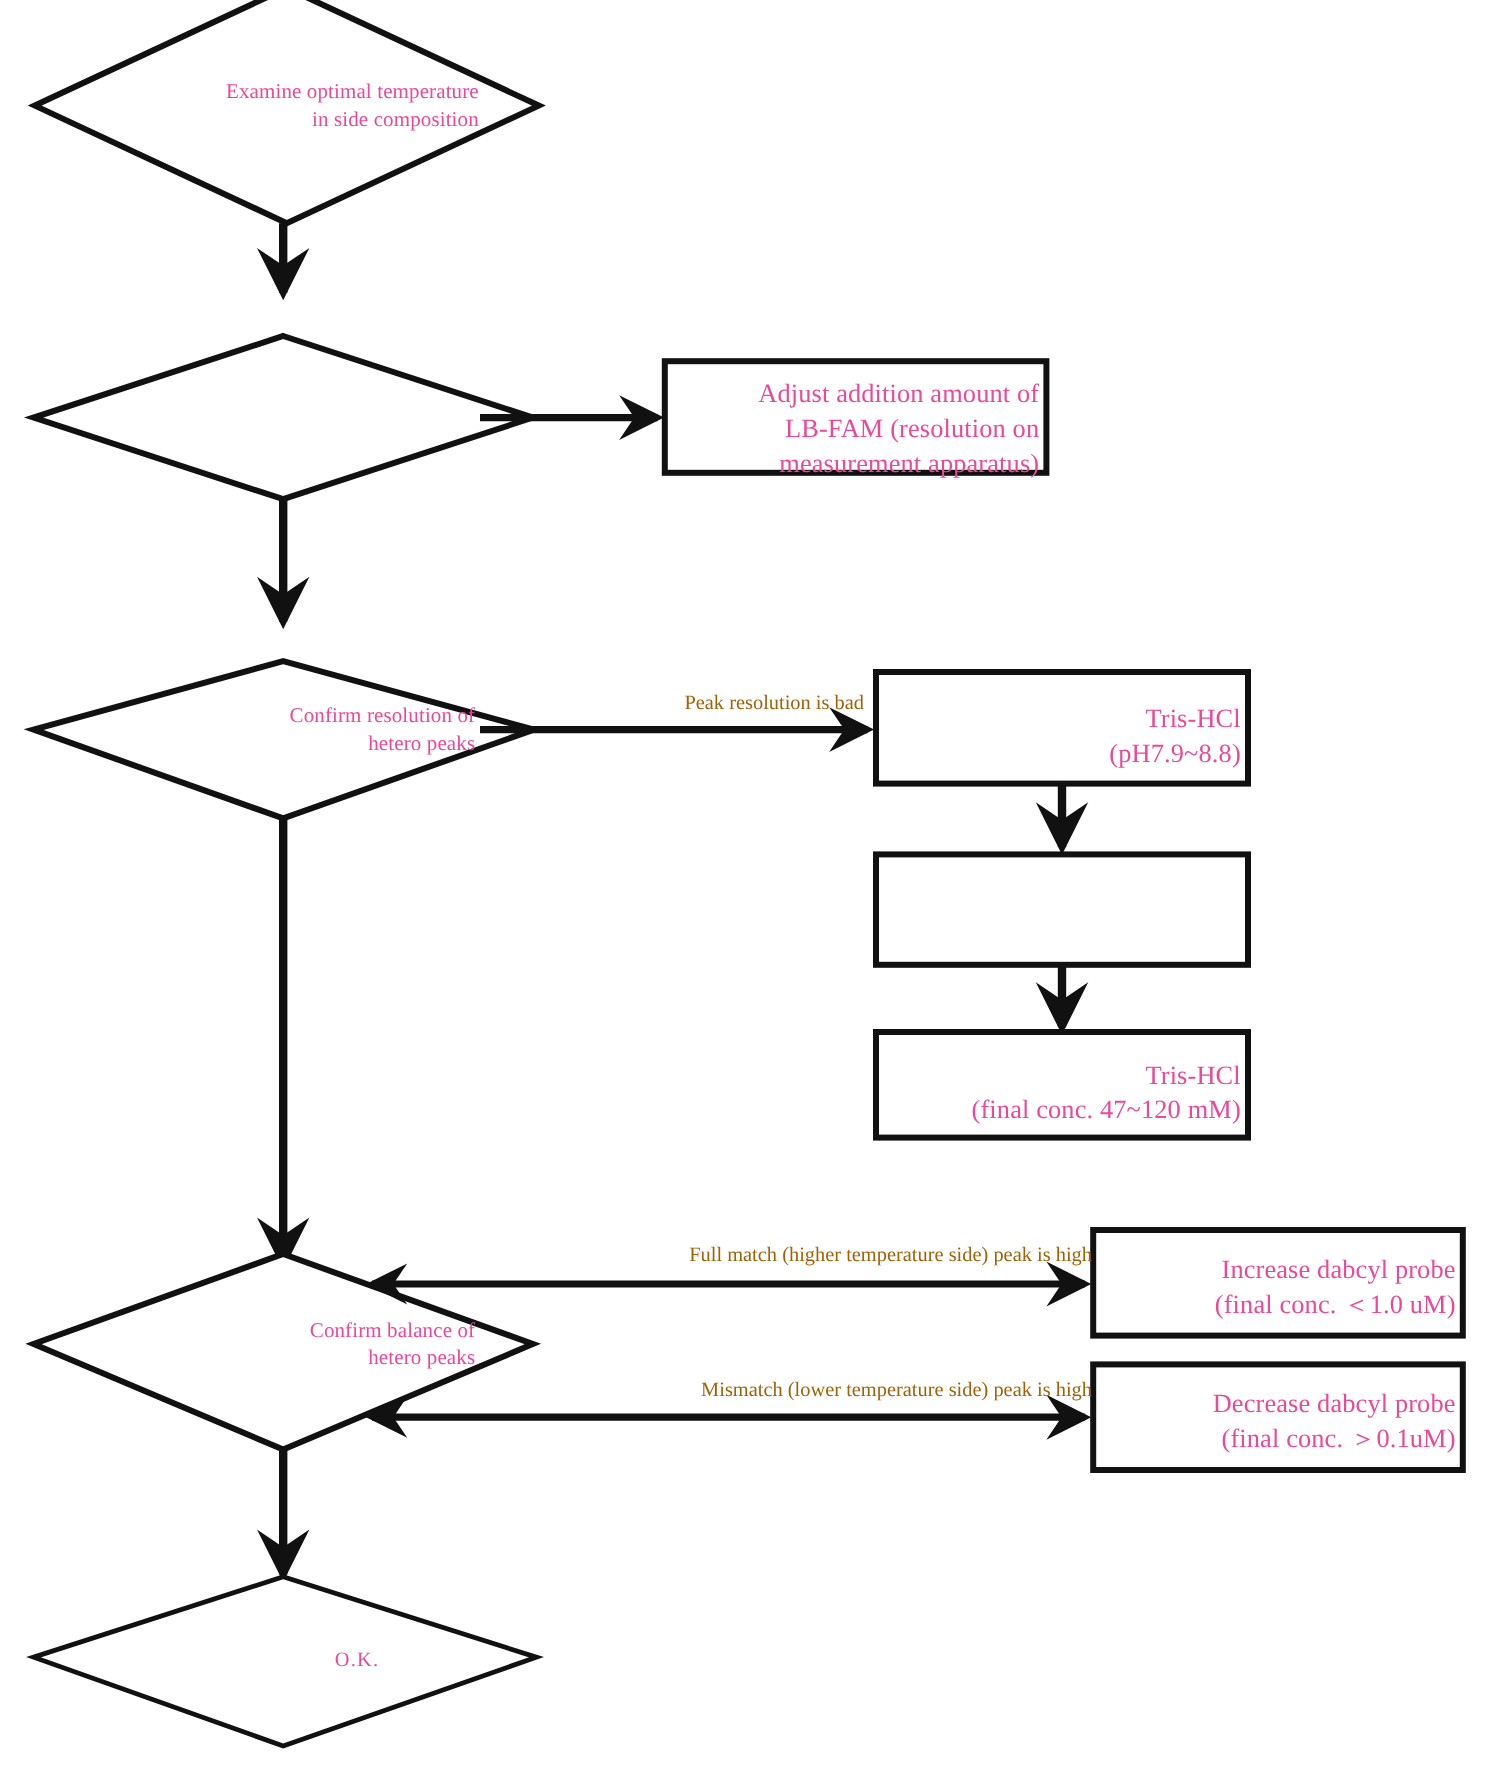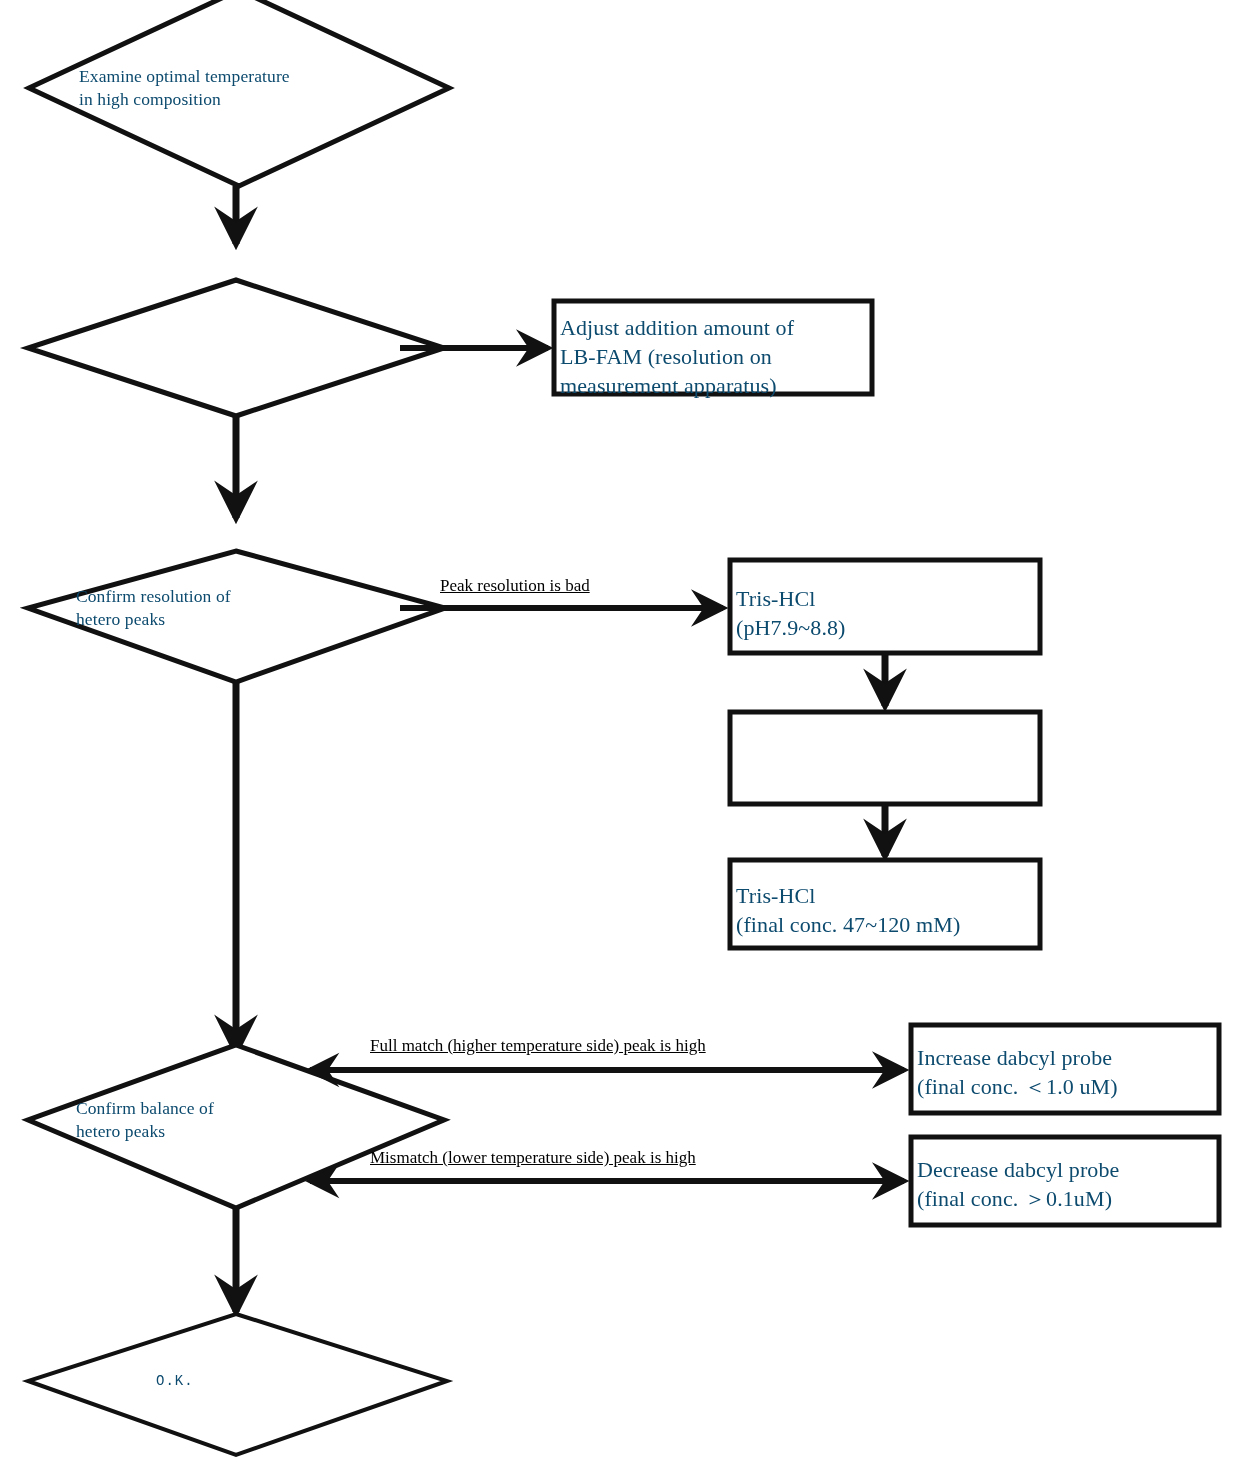--- a/index.html
+++ b/index.html
@@ -23,44 +23,42 @@
     position: absolute;
     left: 0;
     top: 0;
     width: 1240px;
     height: 1472px;
   }
 
   
   .node-text {
     position: absolute;
-    text-align: left;
+    text-align: right;
     line-height: 1.32;
-    color: #0c4a6e;
+    color: #ec4899;
     letter-spacing: 0.1px;
     -webkit-font-smoothing: none;
   }
   .diamond-text {
     font-size: 17.5px;
   }
   .box-text {
     font-size: 22px;
   }
   .edge-label {
     position: absolute;
     font-size: 17px;
     white-space: nowrap;
-    color: #000000;
-    text-align: left;
-    text-decoration: underline;
+    color: #a16207;
+    text-align: right;
   }
   .ok-text {
-    font-size: 14px;
+    font-size: 17px;
     letter-spacing: 1px;
-    font-family: Liberation Mono, monospace;
   }
 </style>
 </head>
 <body>
 
 <div id="canvas">
 
   <svg id="svg-layer" viewBox="0 0 1240 1472">
     <defs>
       <marker id="ah" viewBox="0 0 12 12" refX="9.5" refY="6" markerWidth="7.2" markerHeight="7.2" orient="auto-start-reverse" markerUnits="strokeWidth">
@@ -105,21 +103,21 @@
     <line x1="310" y1="1181" x2="904" y2="1181" stroke="#111111" stroke-width="6" marker-start="url(#ah-sm)" marker-end="url(#ah)"></line>
     <rect x="911" y="1137" width="308" height="88" fill="#ffffff" stroke="#111111" stroke-width="5"></rect>
 
     <line x1="236" y1="1208" x2="236" y2="1312" stroke="#111111" stroke-width="7" marker-end="url(#ah)"></line>
 
     <polygon points="236,1314 447,1381 236,1455 28,1381" fill="#ffffff" stroke="#111111" stroke-width="4"></polygon>
   </svg>
 
   <div class="node-text diamond-text" style="left:79px; top:65px; width:320px;">
     <div>Examine optimal temperature</div>
-    <div>in high composition</div>
+    <div>in side composition</div>
   </div>
 
 
   <div class="node-text diamond-text" style="left:76px; top:585px; width:320px;">
     <div>Confirm resolution of</div>
     <div>hetero peaks</div>
   </div>
 
   <div class="node-text diamond-text" style="left:76px; top:1097px; width:320px;">
     <div>Confirm balance of</div>

